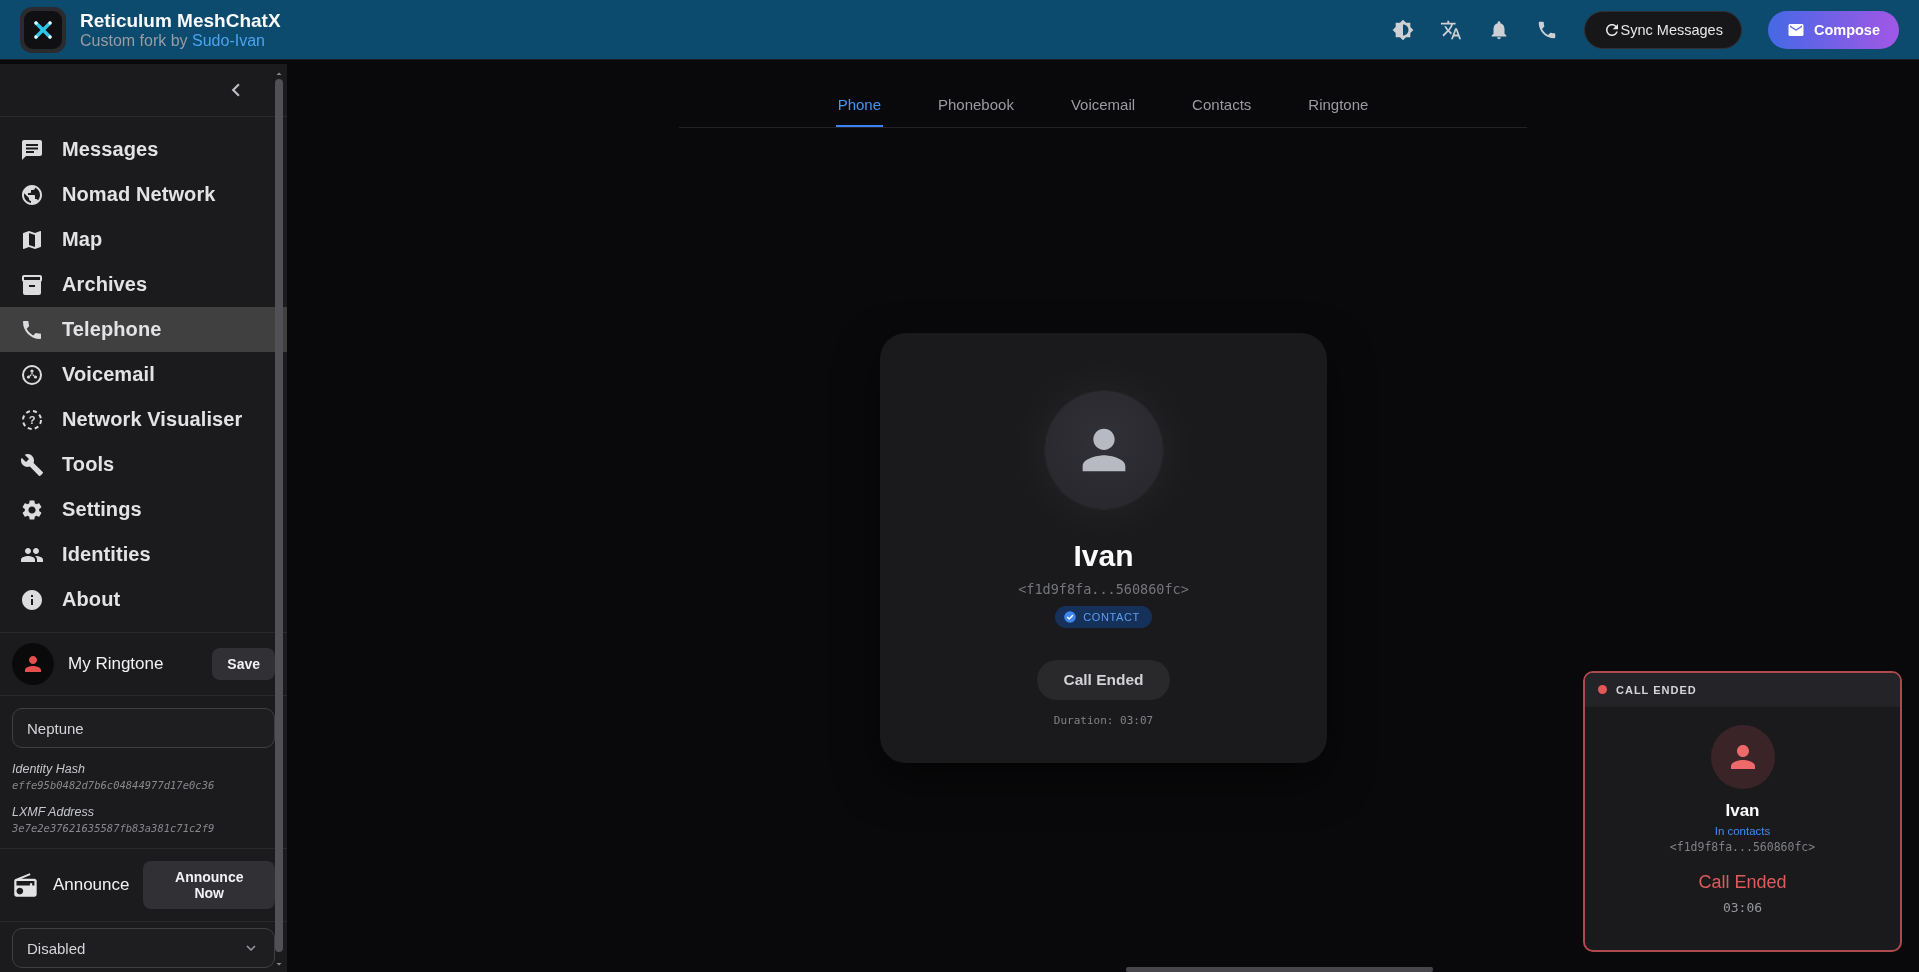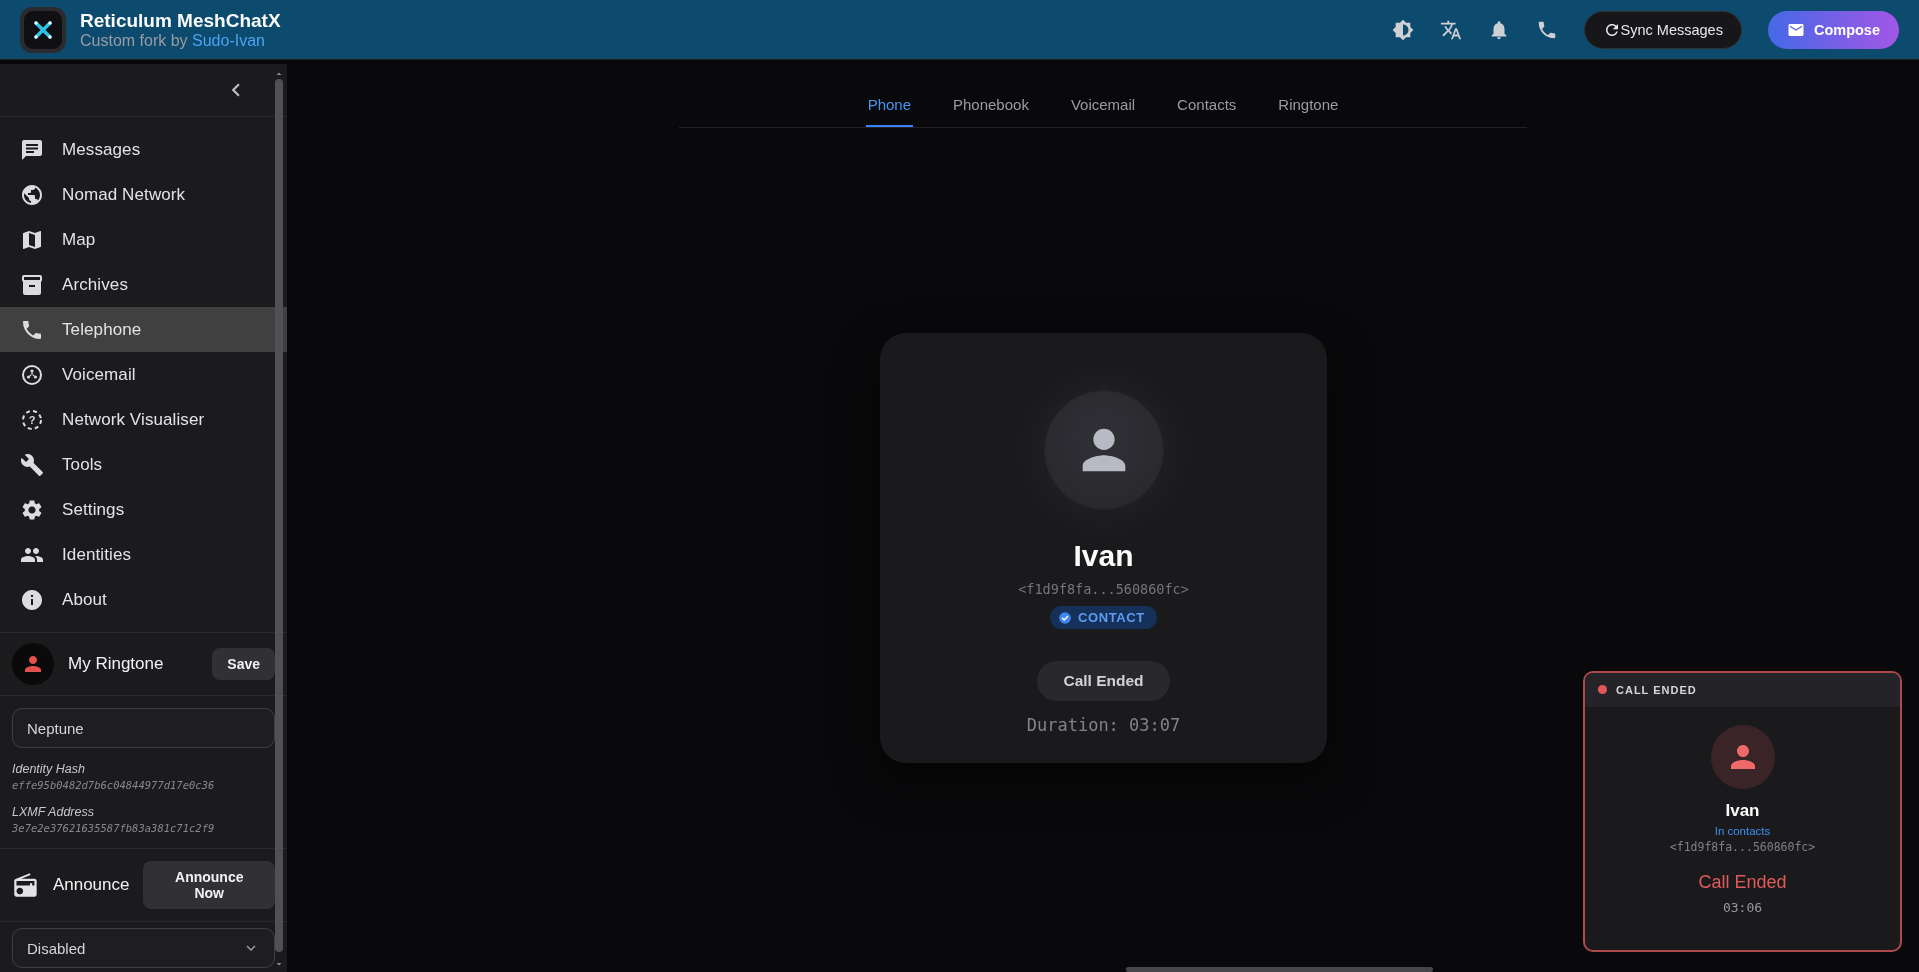--- a/index.html
+++ b/index.html
@@ -33,21 +33,21 @@
     overflow:hidden; }
   .collapse-row { height:52px; display:flex; align-items:center; justify-content:flex-end;
     padding-right:38px; }
   .collapse-btn { width:26px; height:26px; color:#bdbec2; cursor:pointer; }
   .divider { height:1px; background:#29292c; }
   .side-menu { padding:10px 0; }
   .side-item { height:45px; display:flex; align-items:center; padding-left:20px; gap:18px;
     cursor:pointer; color:#e3e3e6; }
   .side-item.active { background:#404040; }
   .side-item .icon { width:24px; height:24px; color:#dcdcdf; flex:none; }
-  .side-item .lbl { font-size:17px; font-weight:400; letter-spacing:0.1px; }
+  .side-item .lbl { font-size:20px; font-weight:700; letter-spacing:0.1px; }
 
   .ident-row { display:flex; align-items:center; padding:10px 12px 10px 12px; gap:14px; }
   .ident-avatar { width:42px; height:42px; border-radius:50%; background:#0a0a0b;
     display:flex; align-items:center; justify-content:center; }
   .ident-avatar svg { width:24px; height:24px; color:#e4504e; }
   .section-title { font-size:17px; font-weight:400; color:#f2f2f4; }
   .pill-btn { margin-left:auto; background:#303035; border:none; border-radius:8px;
     color:#f2f2f4; font-weight:700; font-size:14px; padding:8px 15px; cursor:pointer;
     font-family:"Liberation Sans", sans-serif; }
   .name-input { display:block; width:263px; margin:12px auto 0 auto; height:40px; background:#1e1e21;
@@ -68,44 +68,44 @@
   
   .v-scroll { position:absolute; top:0; right:2px; bottom:0; width:12px; }
   .v-arrow { position:absolute; left:0; width:12px; height:12px; color:#8a8b8f; }
   .v-arrow.up { top:2px; } .v-arrow.down { bottom:4px; }
   .v-thumb { position:absolute; left:2px; right:2px; top:15px; bottom:20px;
     background:#505055; border-radius:4px; }
 
   
   .main { position:absolute; top:64px; left:287px; right:0; bottom:0; background:#09090b; }
   .tabs-wrap { position:absolute; top:26px; left:392px; width:848px;
-    border-bottom:1px solid #222226; display:flex; justify-content:center; gap:38px; }
+    border-bottom:1px solid #222226; display:flex; justify-content:center; gap:53px; }
   .tab { font-size:15px; color:#9b9ca2; padding:6px 2px 12px 2px; cursor:pointer;
     border-bottom:2px solid transparent; }
   .tab.active { color:#4795f2; border-bottom-color:#3b82f6; }
 
   .call-card { position:absolute; left:593px; top:269px; width:447px; height:430px;
     background:#1a1a1c; border-radius:26px; box-shadow:0 18px 44px rgba(0,0,0,0.5);
     display:flex; flex-direction:column; align-items:center; }
   .call-avatar { margin-top:58px; width:118px; height:118px; border-radius:50%;
     background:radial-gradient(circle at 50% 40%, #303036, #26262b);
     box-shadow:0 0 0 1px rgba(255,255,255,0.03), 0 0 46px 10px rgba(255,255,255,0.04);
     display:flex; align-items:center; justify-content:center; }
   .call-avatar svg { width:64px; height:64px; color:#b7bac2; }
   .call-name { margin-top:30px; font-size:30px; font-weight:700; color:#fbfbfc; }
   .call-hash { margin-top:8px; font-family:"DejaVu Sans Mono", monospace; font-size:13.5px;
     color:#75767b; }
   .contact-badge { margin-top:9px; display:flex; align-items:center; gap:6px;
     background:#153159; border-radius:12px; padding:4px 12px 4px 8px; }
   .contact-badge svg { width:14px; height:14px; }
-  .contact-badge span { font-size:13px; font-weight:700; letter-spacing:0.6px; color:#5d9cf1; }
+  .contact-badge span { font-size:11px; font-weight:400; letter-spacing:0.6px; color:#5d9cf1; }
   .call-status-btn { margin-top:32px; height:40px; padding:0 26px; border:none;
     border-radius:21px; background:#29292c; color:#d2d2d6; font-size:15.5px; font-weight:700;
     cursor:pointer; font-family:"Liberation Sans", sans-serif; }
-  .call-duration { margin-top:14px; font-family:"DejaVu Sans Mono", monospace; font-size:17px;
+  .call-duration { margin-top:14px; font-family:"DejaVu Sans Mono", monospace; font-size:11px;
     color:#828388; }
 
   
   .notif { position:absolute; left:1296px; top:607px; width:319px; height:281px;
     background:#1a1a1d; border:2px solid #ae4a4e; border-radius:10px; overflow:hidden;
     cursor:pointer; }
   .notif-head { height:34px; background:#242428; border-bottom:1px solid #1512131a;
     display:flex; align-items:center; gap:9px; padding:0 13px; }
   .notif-dot { width:9px; height:9px; border-radius:50%; background:#e45757; }
   .notif-head-label { font-size:11px; font-weight:700; letter-spacing:1px; color:#d6d6d9; }

